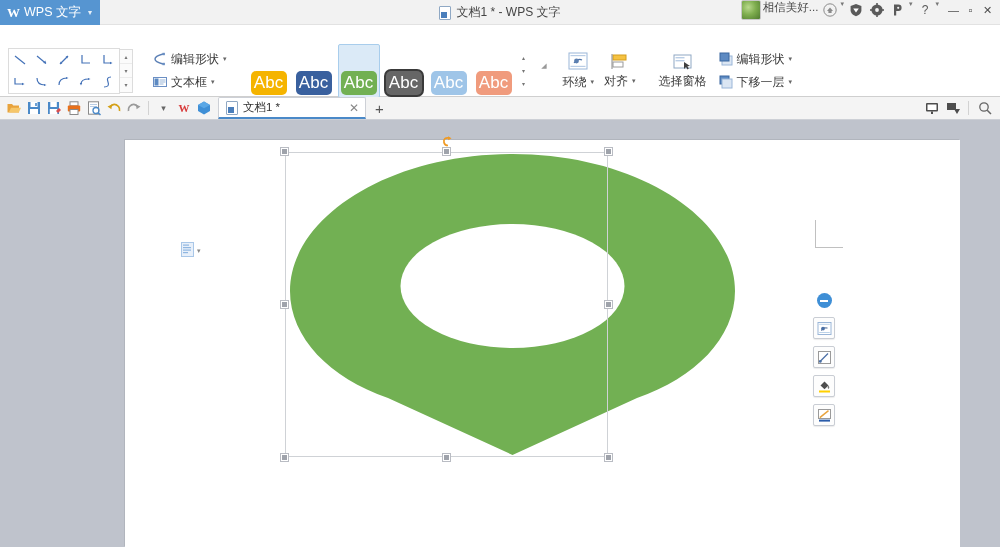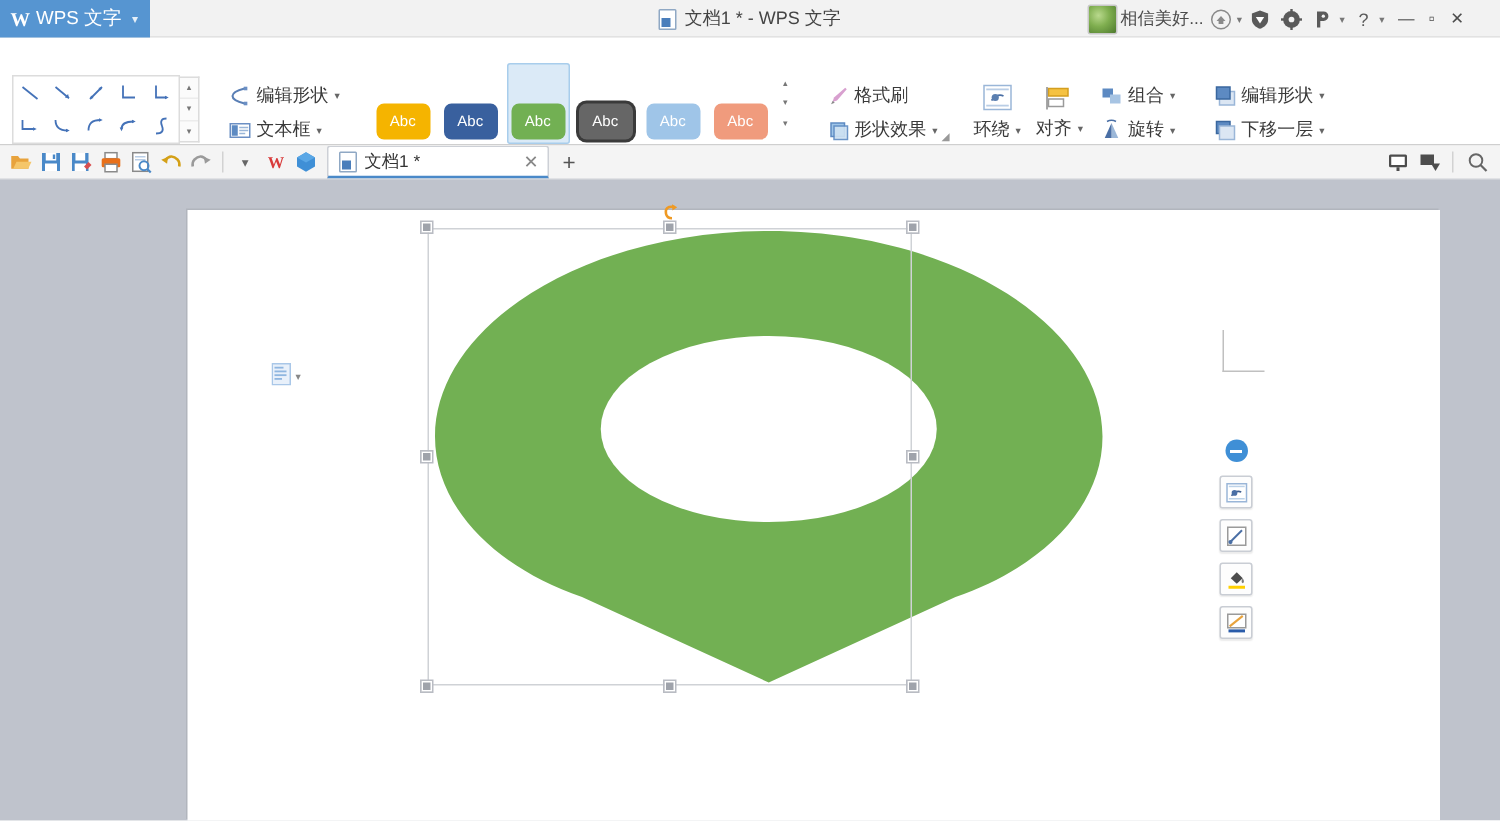--- a/index.html
+++ b/index.html
@@ -41,22 +41,22 @@
   .doc-ico {
     width: 12px; height: 14px; background: #ffffff;
     border: 1px solid #8fa8c4; position: relative; border-radius: 1px;
   }
   .doc-ico:after {
     content:""; position:absolute; left:1px; bottom:1px;
     width:6px; height:6px; background:#4a7ebb;
   }
 
   .title-right {
-    position: absolute; right: 16px; top: 0; height: 25px;
-    display: flex; align-items: center; gap: 2px; padding-right: 4px;
+    position: absolute; right: 0; top: 0; height: 25px;
+    display: flex; align-items: flex-start; gap: 2px; padding-right: 4px;
   }
   .avatar {
     width: 20px; height: 20px; border-radius: 2px;
     background: radial-gradient(circle at 35% 35%, #b9d98d 0%, #7fae4f 45%, #4e7a2e 100%);
     border: 1px solid #c8c8c8;
   }
   .user-name { font-size: 11.5px; color: #4a4a4a; max-width: 64px; overflow: hidden; white-space: nowrap; }
   .tb-ico {
     width: 19px; height: 19px; display: flex; align-items: center; justify-content: center;
     color: #5a5a5a; font-size: 12px; border-radius: 2px;
@@ -80,21 +80,21 @@
   .rtab.active {
     background: #ffffff; color: #2f6fad;
     border: 1px solid #d3d3d3; border-bottom: 1px solid #ffffff;
     margin-bottom: -1px; border-radius: 2px 2px 0 0;
   }
 
   
   .ribbon {
     position: absolute; top: 45px; left: 0; width: 1000px; height: 52px;
     background: #ffffff; border-bottom: 1px solid #cfcfcf;
-    display: flex; align-items: flex-end;
+    display: flex; align-items: center;
   }
   .rgroup { display: flex; align-items: center; padding: 0 4px; position: relative; }
   .rsep { width: 1px; background: #e0e0e0; margin: 5px 2px; }
 
   
   .shape-gallery {
     display: grid; grid-template-columns: repeat(5, 22px);
     grid-template-rows: 22px 22px; align-content: center;
     border: 1px solid #dcdcdc; background: #fff; margin-left: 4px;
   }
@@ -113,21 +113,21 @@
   .ico { width: 16px; height: 16px; display:flex; align-items:center; justify-content:center; flex: none;}
   .ico svg { display: block; }
 
   
   .abc-gallery { display: flex; align-items: center; gap: 3px; padding: 0 2px; }
   .abc-wrap { padding: 3px; border-radius: 2px; }
   .abc-wrap.sel { background: #dbeaf7; border: 1px solid #a8cdec; padding: 2px; }
   .abc {
     width: 36px; height: 24px; border-radius: 5px;
     display: flex; align-items: center; justify-content: center;
-    color: #ffffff; font-size: 10px; margin-top: 24px;
+    color: #ffffff; font-size: 17px; margin-top: 24px;
   }
   .abc.outlined { box-shadow: 0 0 0 2px #3a3a3a; }
   .abc-scroll {
     display: flex; flex-direction: column; justify-content: center;
     width: 12px; height: 40px; align-self: center;
   }
   .abc-sb { flex: 1; display:flex; align-items:center; justify-content:center; font-size:6px; color:#777;}
   .dlg-launch { position: absolute; right: 2px; bottom: 1px; font-size: 7px; color: #999; }
 
   
@@ -382,41 +382,20 @@
           <div class="abc-sb">▴</div>
           <div class="abc-sb">▾</div>
           <div class="abc-sb">▾</div>
         </div>
       </div>
     </div>
 
     <div class="rsep"></div>
 
     <div class="rgroup">
-      <div class="stack">
-        <div class="btn-row">
-          <span class="ico">
-            <svg width="16" height="16" viewBox="0 0 16 16">
-                <path d="M12.5 2.5 L5 9 L4 12 L7 11 L13.5 3.5 Z" fill="#d8a0cf"></path>
-                <path d="M3 13.5 L5.5 12.5 L4.2 11.2 Z" fill="#8a8a8a"></path>
-              </svg>
-          </span>
-          <span>格式刷</span>
-        </div>
-        <div class="btn-row">
-          <span class="ico">
-            <svg width="16" height="16" viewBox="0 0 16 16">
-                <rect x="3" y="3" width="9" height="9" fill="#9fc5e8" stroke="#5d8ac2"></rect>
-                <rect x="5" y="5" width="9" height="9" fill="#cfe2f3" stroke="#5d8ac2" opacity=".9"></rect>
-              </svg>
-          </span>
-          <span>形状效果</span>
-          <span class="cap">▾</span>
-        </div>
-      </div>
       <span class="dlg-launch">◢</span>
     </div>
 
     <div class="rsep"></div>
 
     <div class="rgroup">
       <div class="stack" style="align-items:center; gap:3px">
         <span class="ico" style="width:22px;height:20px">
           <svg width="22" height="20" viewBox="0 0 22 20">
               <rect x="2" y="2" width="18" height="16" fill="#fff" stroke="#9ab6d8"></rect>
@@ -437,48 +416,38 @@
               <rect x="4" y="3" width="13" height="5" fill="#f5c242" stroke="#d49e1f"></rect>
               <rect x="4" y="10" width="10" height="5" fill="#fff" stroke="#9a9a9a"></rect>
               <path d="M3 2 V17" stroke="#8a8a8a" stroke-width="1"></path>
             </svg>
         </span>
         <div class="btn-row" style="padding:0 2px">
           <span>对齐</span>
           <span class="cap">▾</span>
         </div>
       </div>
-      <div class="stack">
-        <div class="btn-row">
-          <span class="ico">
-            <svg width="16" height="16" viewBox="0 0 16 16">
-                <rect x="2" y="3" width="7" height="6" fill="#5d8ac2"></rect>
-                <rect x="7" y="7" width="7" height="6" fill="#a7c4e3"></rect>
-              </svg>
-          </span>
-          <span>组合</span>
-          <span class="cap">▾</span>
-        </div>
-        <div class="btn-row">
-          <span class="ico">
-            <svg width="16" height="16" viewBox="0 0 16 16">
-                <path d="M8 3 L12.5 13 H8 Z" fill="#9bb7d8"></path>
-                <path d="M8 3 L3.5 13 H8 Z" fill="#4a6fa5"></path>
-                <path d="M5 2 q3-1.6 6 0" fill="none" stroke="#4a6fa5" stroke-width="1"></path>
-              </svg>
-          </span>
-          <span>旋转</span>
-          <span class="cap">▾</span>
-        </div>
-      </div>
     </div>
 
     <div class="rsep"></div>
 
     <div class="rgroup">
+      <div class="stack" style="align-items:center; gap:1px">
+        <span class="ico" style="width:24px;height:20px">
+          <svg width="24" height="20" viewBox="0 0 24 20">
+              <rect x="3" y="3" width="17" height="13" fill="#fff" stroke="#8fa8c4"></rect>
+              <rect x="4.5" y="5" width="9" height="1.4" fill="#b9cde5"></rect>
+              <rect x="4.5" y="8" width="9" height="1.4" fill="#b9cde5"></rect>
+              <path d="M13 10 L13 17 L15 15 L16.5 17.5 L17.8 16.6 L16.4 14.2 L19 14 Z" fill="#3f3f3f"></path>
+            </svg>
+        </span>
+        <div class="btn-row" style="padding:0 2px">
+          <span>选择窗格</span>
+        </div>
+      </div>
       <div class="stack">
         <div class="btn-row">
           <span class="ico">
             <svg width="16" height="16" viewBox="0 0 16 16">
                 <rect x="4" y="5" width="10" height="9" fill="#dbe6f3" stroke="#9ab6d8"></rect>
                 <rect x="2" y="2" width="9" height="8" fill="#5d8ac2" stroke="#3a679f"></rect>
               </svg>
           </span>
           <span>编辑形状</span>
           <span class="cap">▾</span>

